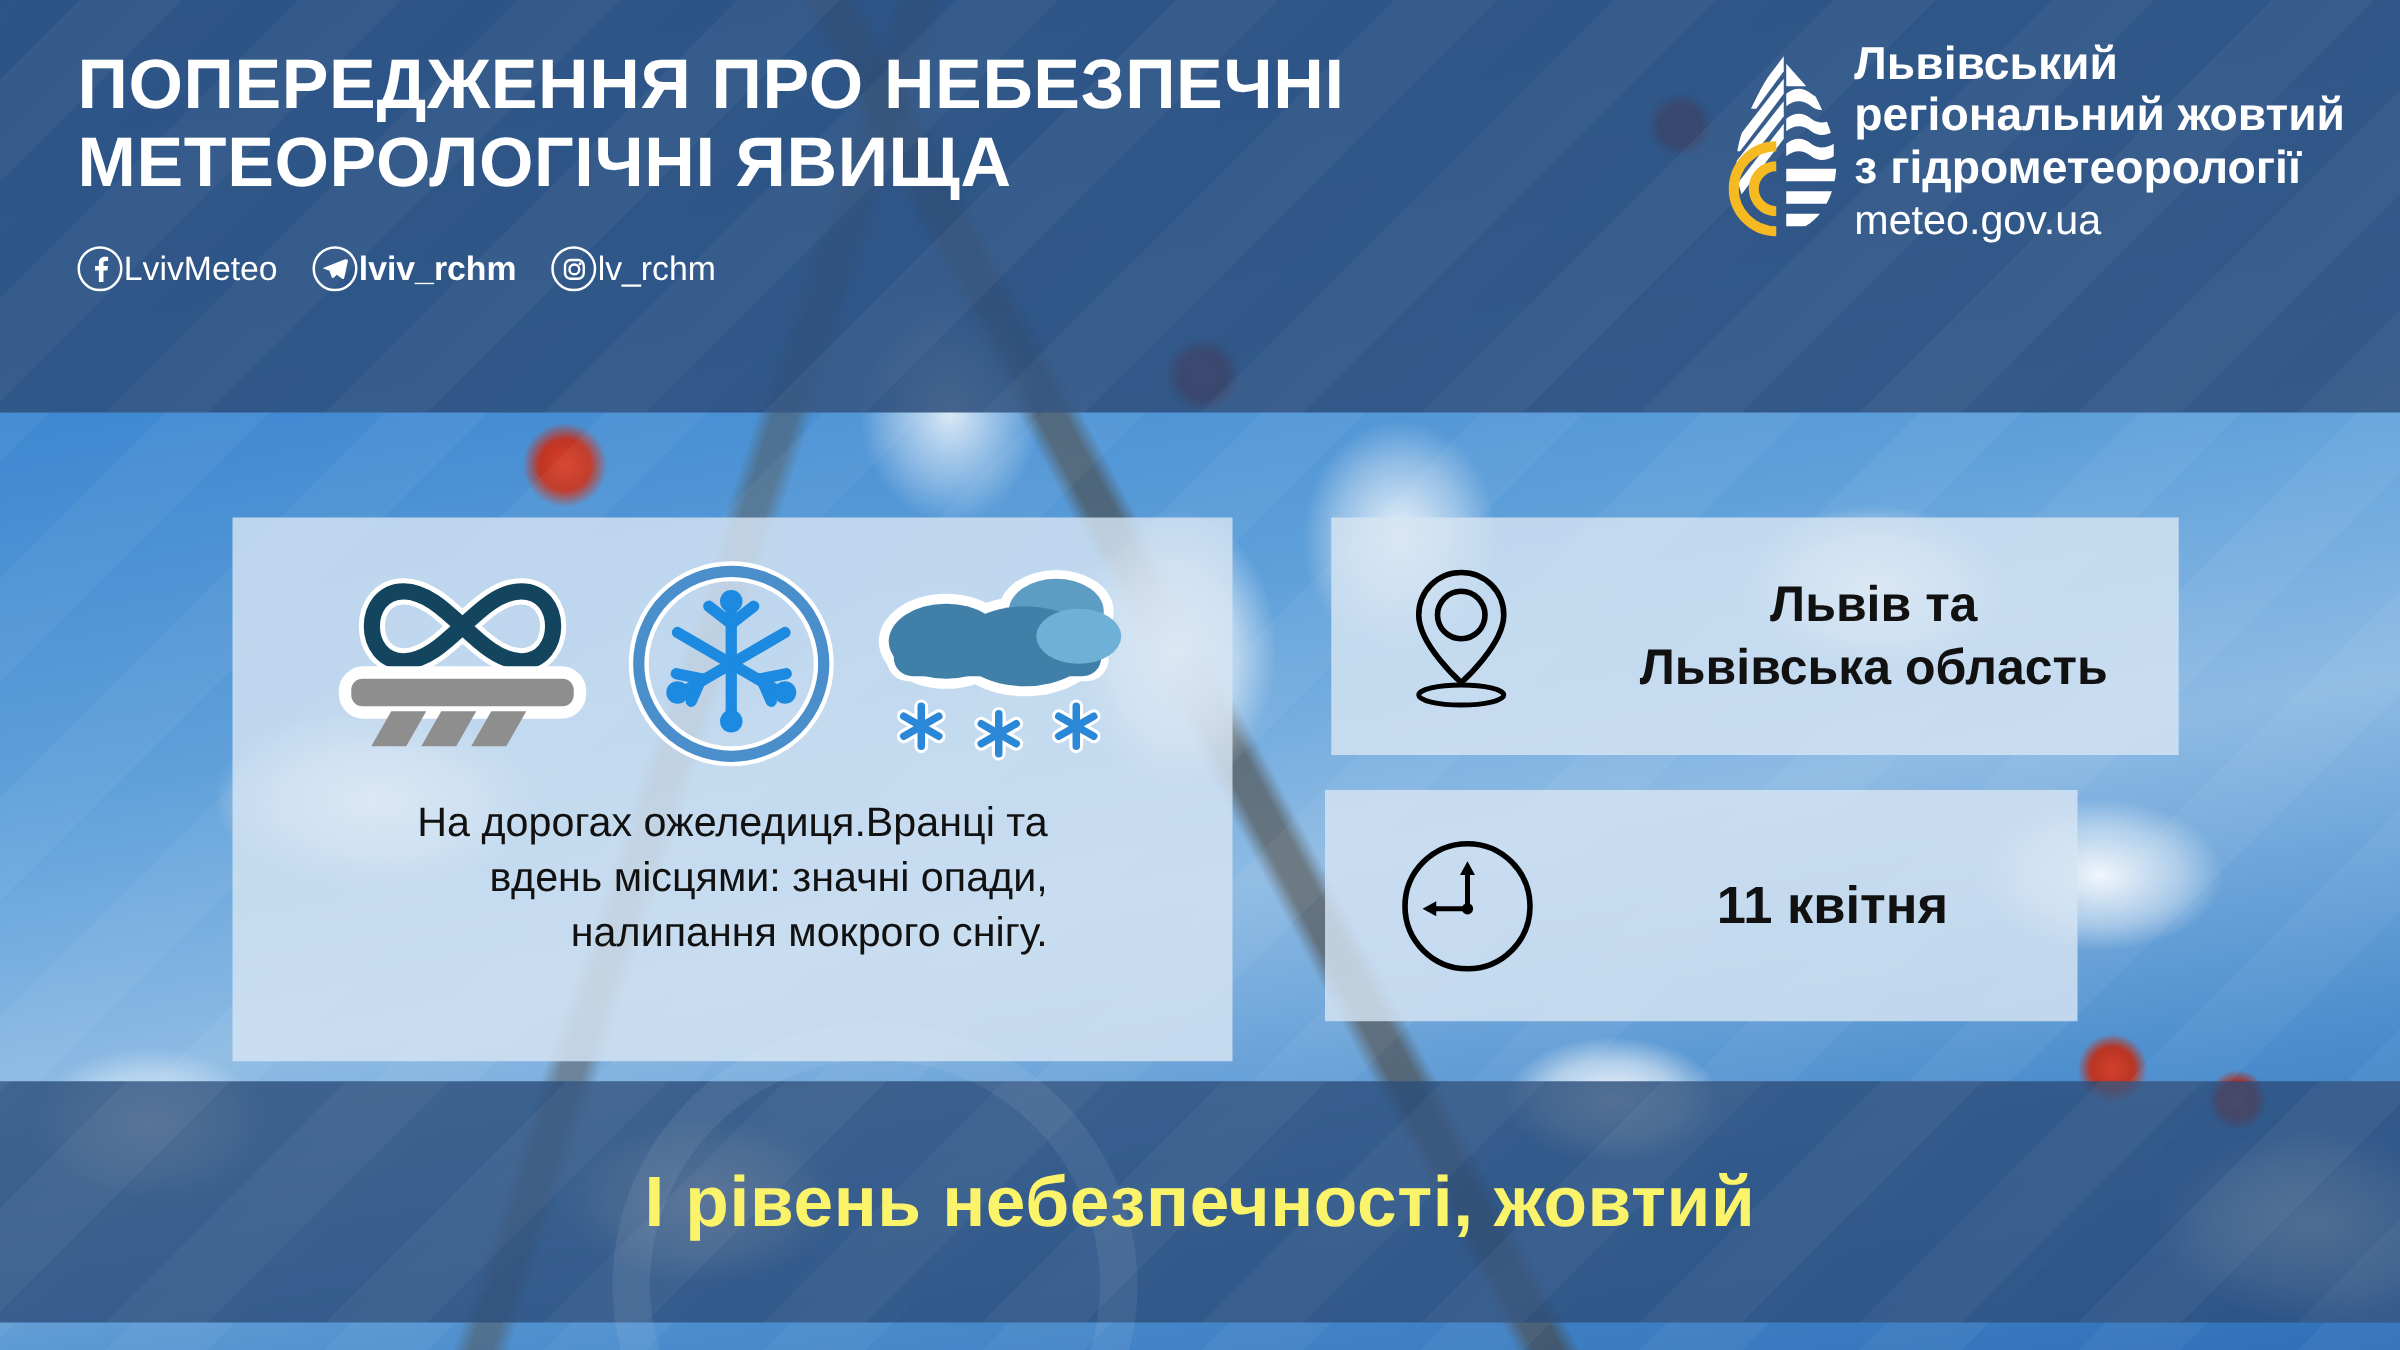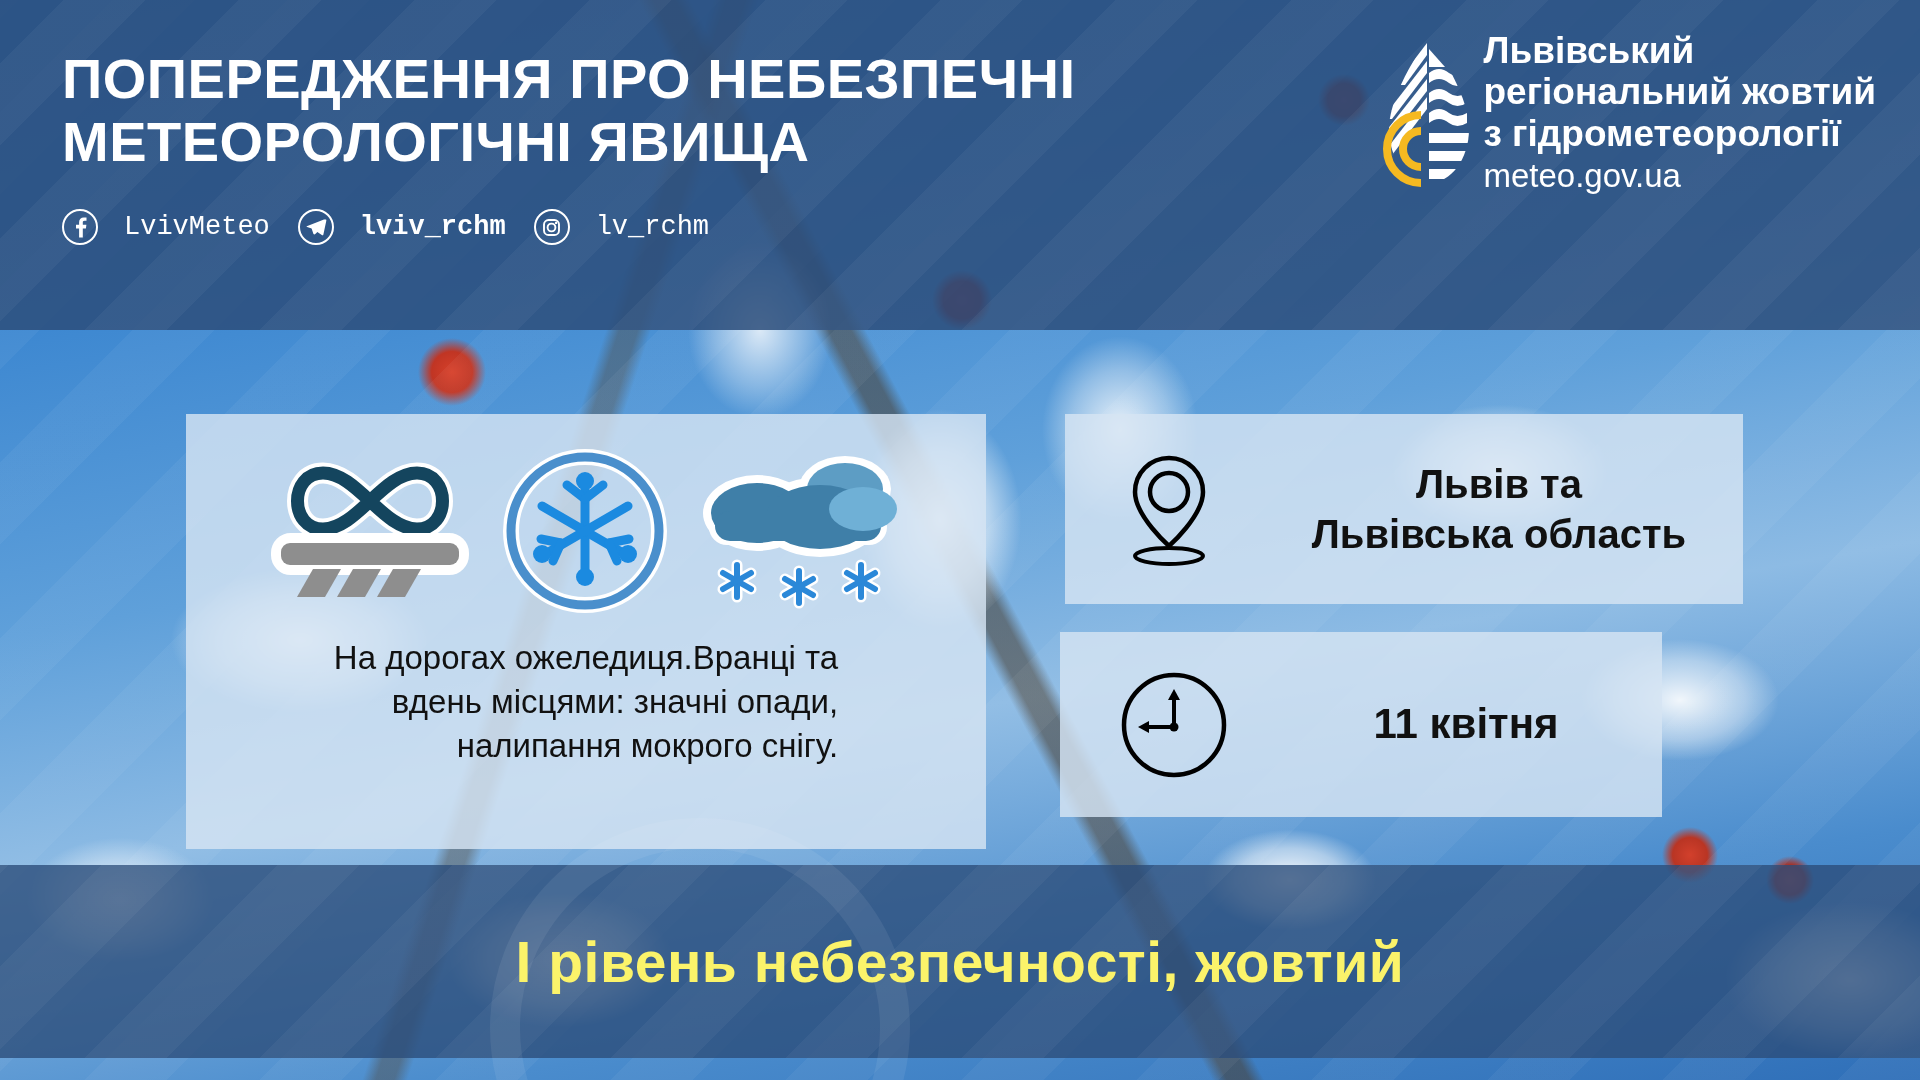--- a/index.html
+++ b/index.html
@@ -78,21 +78,20 @@
     width: 100%;
     height: 100%;
     display: flex;
     align-items: flex-start;
     z-index: 2;
   }
 
   .title-col {
     padding: 36px 0 0 62px;
     flex: 1 1 auto;
-    margin-top: 12px;
   }
 
   .main-title {
     color: #ffffff;
     font-size: 56px;
     font-weight: bold;
     line-height: 1.12;
     letter-spacing: 0.5px;
     text-transform: uppercase;
     white-space: pre-line;
@@ -101,22 +100,21 @@
 
   .socials {
     display: flex;
     align-items: center;
     gap: 28px;
     margin-top: 36px;
   }
   .social {
     display: flex;
     align-items: center;
-    gap: 26px;
-    font-family: Liberation Mono, monospace;
+    gap: 1px;
   }
   .social-ring {
     width: 36px; height: 36px;
     border: 2.5px solid #ffffff;
     border-radius: 50%;
     display: flex;
     align-items: center;
     justify-content: center;
     flex: 0 0 auto;
   }
@@ -124,21 +122,21 @@
   .social-label {
     color: #ffffff;
     font-size: 27px;
     line-height: 1;
   }
   .social-label.bold { font-weight: bold; }
 
   
   .logo-block {
     display: flex;
-    align-items: center;
+    align-items: flex-end;
     gap: 6px;
     padding: 30px 44px 0 0;
     flex: 0 0 auto;
   }
   .logo-mark { width: 118px; height: 160px; flex: 0 0 auto; }
   .logo-text {
     color: #ffffff;
     line-height: 1.12;
   }
   .logo-line {

